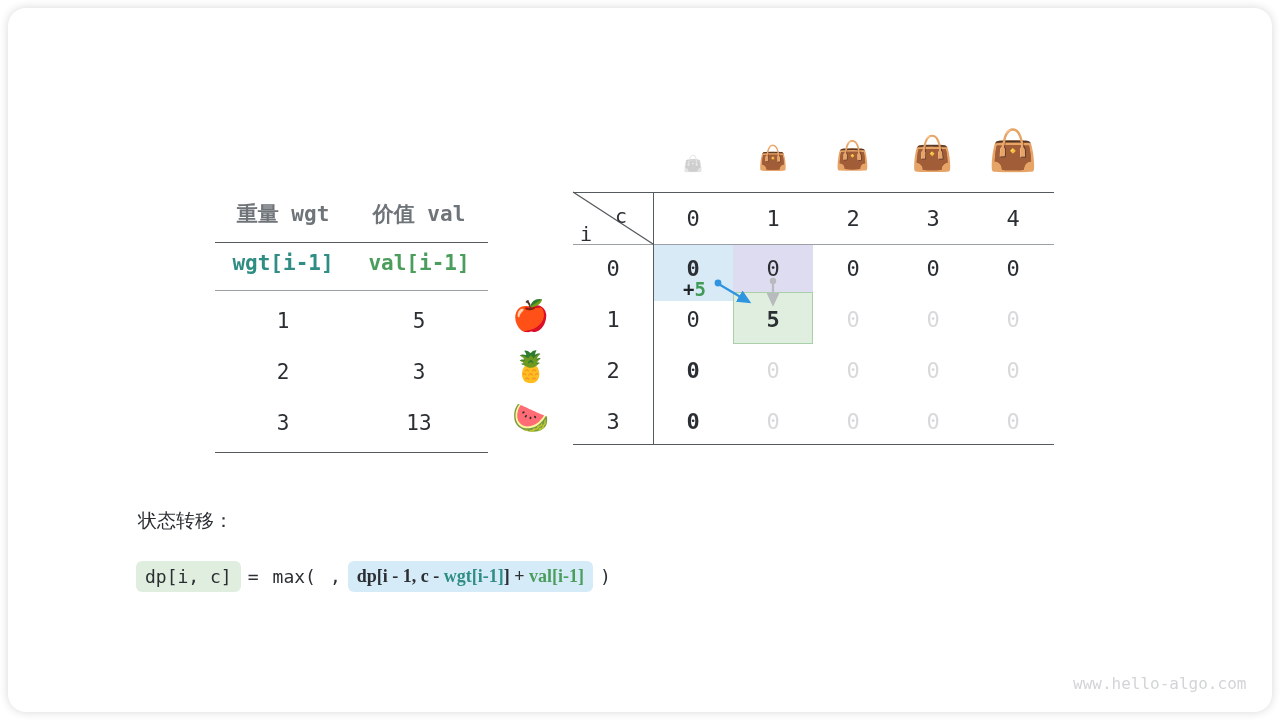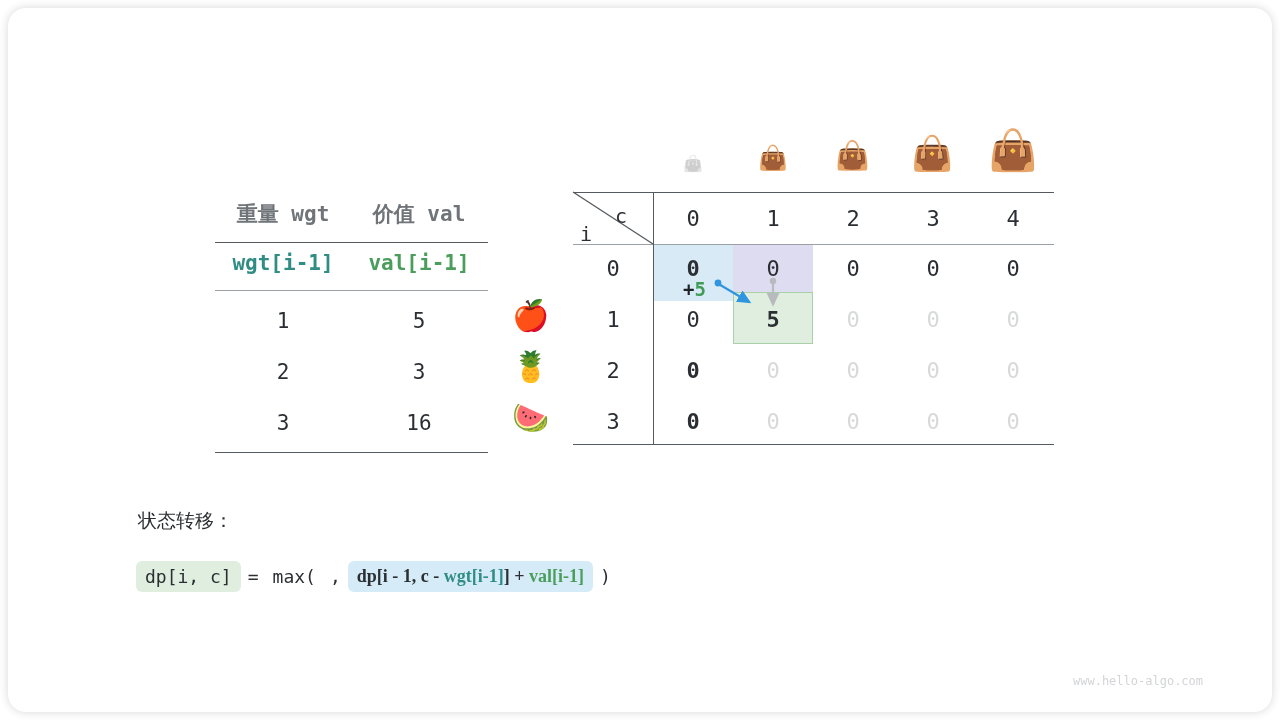--- a/index.html
+++ b/index.html
@@ -202,21 +202,21 @@
     color: #898d91;
     letter-spacing: 1px;
   }
 
   
   #watermark {
     position: absolute;
     left: 1073px;
     top: 674px;
     font-family: "DejaVu Sans Mono", "Liberation Mono", monospace;
-    font-size: 12px;
+    font-size: 16px;
     color: #d2d4d6;
     white-space: nowrap;
   }
 
   svg.overlay { position: absolute; left: 0; top: 0; overflow: visible; }
 </style>
 </head>
 <body>
 
 <div id="canvas">
@@ -242,21 +242,21 @@
 
       <div class="items-rule thin" style="top:100px;"></div>
 
       <div class="it-cell" style="left:0px; top:119px; width:136px;">1</div>
       <div class="it-cell" style="left:136px; top:119px; width:136px;">5</div>
 
       <div class="it-cell" style="left:0px; top:170px; width:136px;">2</div>
       <div class="it-cell" style="left:136px; top:170px; width:136px;">3</div>
 
       <div class="it-cell" style="left:0px; top:221px; width:136px;">3</div>
-      <div class="it-cell" style="left:136px; top:221px; width:136px;">16</div>
+      <div class="it-cell" style="left:136px; top:221px; width:136px;">13</div>
 
       <div class="items-rule" style="top:262px;"></div>
     </div>
 
     <div class="fruit" style="left:508px; top:301px;">🍎</div>
     <div class="fruit" style="left:508px; top:352px;">🍍</div>
     <div class="fruit" style="left:508px; top:403px;">🍉</div>
 
     <div id="dp-table">
 

